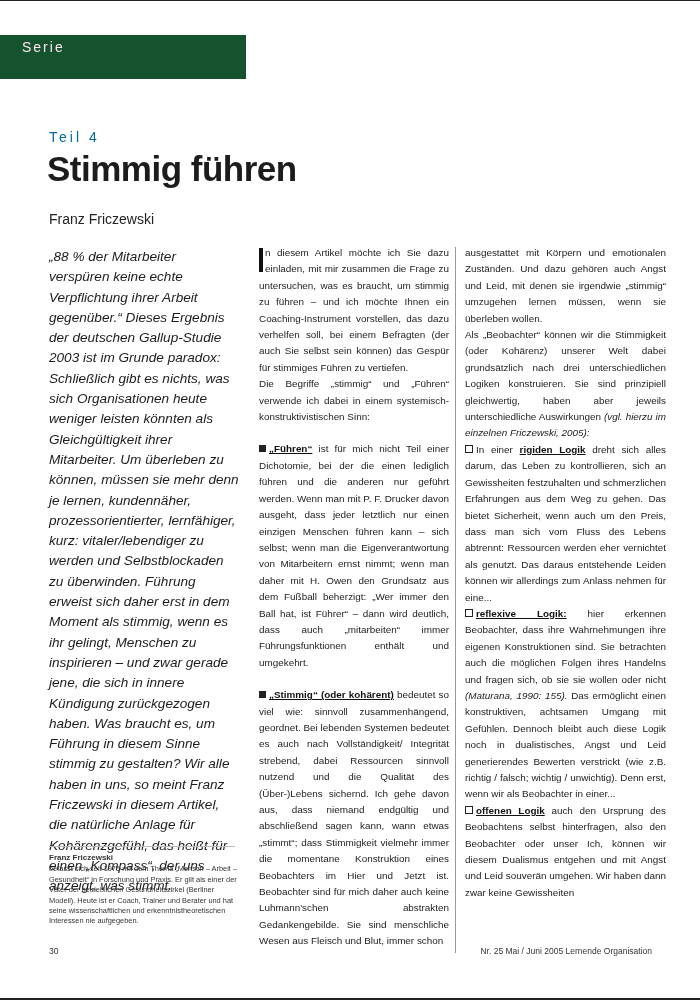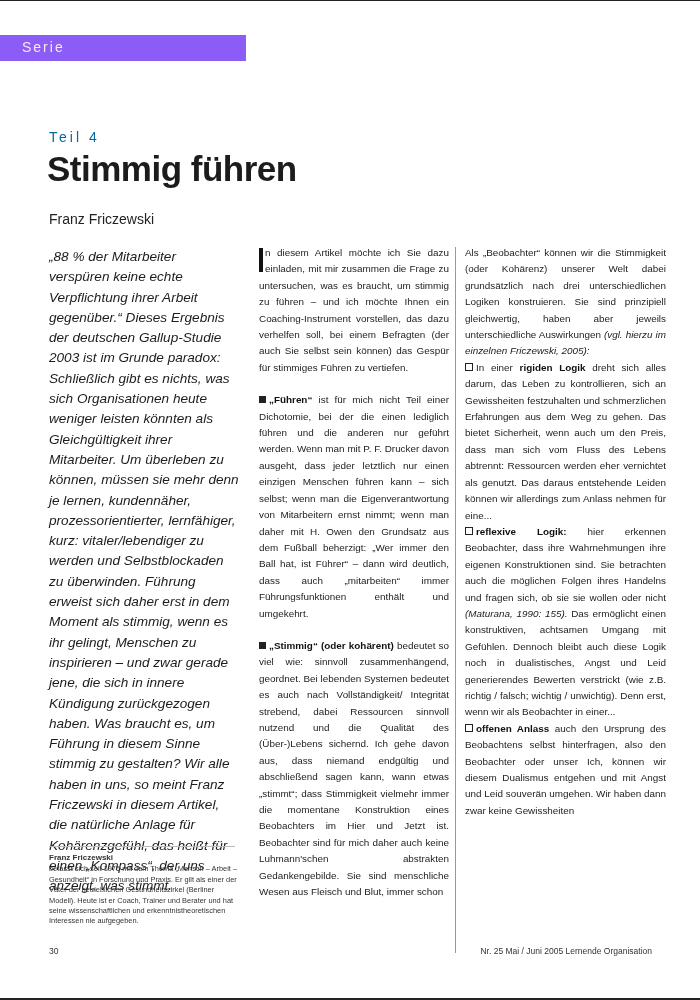--- a/index.html
+++ b/index.html
@@ -2,22 +2,22 @@
 <html><head>
 <meta charset="utf-8">
 <style>
   html, body { margin: 0; padding: 0; }
   body {
     width: 700px; height: 1000px; background: #ffffff; position: relative; overflow: hidden;
     font-family: "Liberation Sans", sans-serif; color: #1a1a1a;
     border-top: 1px solid #222; border-bottom: 2px solid #222; box-sizing: border-box;
   }
   .serie-bar {
-    position: absolute; left: 0; top: 34px; width: 246px; height: 26px;
-    background: #8b5cf6;
+    position: absolute; left: 0; top: 34px; width: 246px; height: 44px;
+    background: #14532d;
   }
   .serie-bar span {
     position: absolute; left: 22px; top: 4px; color: #fce6ee;
     font-size: 14px; letter-spacing: 2px;
   }
   .teil { position: absolute; left: 49px; top: 128px; font-size: 14px; letter-spacing: 3px; color: #0369a1; }
   .title { position: absolute; left: 47px; top: 148px; font-size: 35px; font-weight: bold; color: #1c1c1c; letter-spacing: -0.5px; margin: 0; }
   .author { position: absolute; left: 49px; top: 210px; font-size: 14px; color: #222; }
 
   .lead {
@@ -33,21 +33,21 @@
   .col p { margin: 0; }
   .col .gap { height: 16px; }
   .col2 { left: 259px; width: 190px; }
   .col3 { left: 465px; width: 201px; }
   .vrule { position: absolute; top: 246px; width: 1px; height: 706px; background: #999; }
   .vrule.r1 { left: 455px; }
 
   .dropcap-bar { display: inline-block; width: 4px; height: 24px; background: #111; vertical-align: top; margin-right: 2px; margin-top: 3px; float: left; }
   .sq { display: inline-block; width: 7px; height: 7px; background: #222; margin-right: 3px; vertical-align: 0; }
   .box { display: inline-block; width: 6px; height: 6px; border: 1px solid #222; margin-right: 3px; vertical-align: 0; }
-  b { font-weight: bold; color: #111; }
+  b { font-weight: bold; color: #111; text-decoration: underline; }
   i { font-style: italic; }
 
   .footer-page { position: absolute; left: 49px; top: 945px; font-size: 8.5px; color: #333; }
   .footer-issue { position: absolute; right: 48px; top: 945px; font-size: 8.5px; color: #333; }
 </style>
 </head>
 <body>
 
 <div class="serie-bar">
   <span>Serie</span>
@@ -64,41 +64,43 @@
 <div class="bio-rule"></div>
 <div class="bio">
   <span class="bio-name">Franz Friczewski</span>
   <span>befasst sich seit 1975 mit dem Thema „Mensch – Arbeit – Gesundheit“ in Forschung und Praxis. Er gilt als einer der Väter der betrieblichen Gesundheitszirkel (Berliner Modell). Heute ist er Coach, Trainer und Berater und hat seine wissenschaftlichen und erkenntnistheoretischen Interessen nie aufgegeben.</span>
 </div>
 
 <div class="col col2">
   <p>
     <span class="dropcap-bar"></span><span>n diesem Artikel möchte ich Sie dazu einladen, mit mir zusammen die Frage zu untersuchen, was es braucht, um stimmig zu führen – und ich möchte Ihnen ein Coaching-Instrument vorstellen, das dazu verhelfen soll, bei einem Befragten (der auch Sie selbst sein können) das Gespür für stimmiges Führen zu vertiefen.</span>
   </p>
+  <p>Die Begriffe „stimmig“ und „Führen“ verwende ich dabei in einem systemisch-konstruktivistischen Sinn:</p>
   <div class="gap"></div>
   <p>
     <span class="sq"></span><b>„Führen“</b><span> ist für mich nicht Teil einer Dichotomie, bei der die einen lediglich führen und die anderen nur geführt werden. Wenn man mit P. F. Drucker davon ausgeht, dass jeder letztlich nur einen einzigen Menschen führen kann – sich selbst; wenn man die Eigenverantwortung von Mitarbeitern ernst nimmt; wenn man daher mit H. Owen den Grundsatz aus dem Fußball beherzigt: „Wer immer den Ball hat, ist Führer“ – dann wird deutlich, dass auch „mitarbeiten“ immer Führungsfunktionen enthält und umgekehrt.</span>
   </p>
   <div class="gap"></div>
   <p>
     <span class="sq"></span><b>„Stimmig“ (oder kohärent)</b><span> bedeutet so viel wie: sinnvoll zusammenhängend, geordnet. Bei lebenden Systemen bedeutet es auch nach Vollständigkeit/ Integrität strebend, dabei Ressourcen sinnvoll nutzend und die Qualität des (Über-)Lebens sichernd. Ich gehe davon aus, dass niemand endgültig und abschließend sagen kann, wann etwas „stimmt“; dass Stimmigkeit vielmehr immer die momentane Konstruktion eines Beobachters im Hier und Jetzt ist. Beobachter sind für mich daher auch keine Luhmann'schen abstrakten Gedankengebilde. Sie sind menschliche Wesen aus Fleisch und Blut, immer schon</span>
   </p>
 </div>
 
 <div class="vrule r1"></div>
 
 <div class="col col3">
+  <p>ausgestattet mit Körpern und emotionalen Zuständen. Und dazu gehören auch Angst und Leid, mit denen sie irgendwie „stimmig“ umzugehen lernen müssen, wenn sie überleben wollen.</p>
   <p>
     <span>Als „Beobachter“ können wir die Stimmigkeit (oder Kohärenz) unserer Welt dabei grundsätzlich nach drei unterschiedlichen Logiken konstruieren. Sie sind prinzipiell gleichwertig, haben aber jeweils unterschiedliche Auswirkungen </span><i>(vgl. hierzu im einzelnen Friczewski, 2005):</i>
   </p>
   <p>
     <span class="box"></span><span>In einer </span><b>rigiden Logik</b><span> dreht sich alles darum, das Leben zu kontrollieren, sich an Gewissheiten festzuhalten und schmerzlichen Erfahrungen aus dem Weg zu gehen. Das bietet Sicherheit, wenn auch um den Preis, dass man sich vom Fluss des Lebens abtrennt: Ressourcen werden eher vernichtet als genutzt. Das daraus entstehende Leiden können wir allerdings zum Anlass nehmen für eine...</span>
   </p>
   <p>
     <span class="box"></span><b>reflexive Logik:</b><span> hier erkennen Beobachter, dass ihre Wahrnehmungen ihre eigenen Konstruktionen sind. Sie betrachten auch die möglichen Folgen ihres Handelns und fragen sich, ob sie sie wollen oder nicht </span><i>(Maturana, 1990: 155).</i><span> Das ermöglicht einen konstruktiven, achtsamen Umgang mit Gefühlen. Dennoch bleibt auch diese Logik noch in dualistisches, Angst und Leid generierendes Bewerten verstrickt (wie z.B. richtig / falsch; wichtig / unwichtig). Denn erst, wenn wir als Beobachter in einer...</span>
   </p>
   <p>
-    <span class="box"></span><b>offenen Anlass</b><span> auch den Ursprung des Beobachtens selbst hinterfragen, also den Beobachter oder unser Ich, können wir diesem Dualismus entgehen und mit Angst und Leid souverän umgehen. Wir haben dann zwar keine Gewissheiten</span>
+    <span class="box"></span><b>offenen Logik</b><span> auch den Ursprung des Beobachtens selbst hinterfragen, also den Beobachter oder unser Ich, können wir diesem Dualismus entgehen und mit Angst und Leid souverän umgehen. Wir haben dann zwar keine Gewissheiten</span>
   </p>
 </div>
 
 <div class="footer-page">30</div>
 <div class="footer-issue">Nr. 25 Mai / Juni 2005 Lernende Organisation</div>
 
 </body></html>

